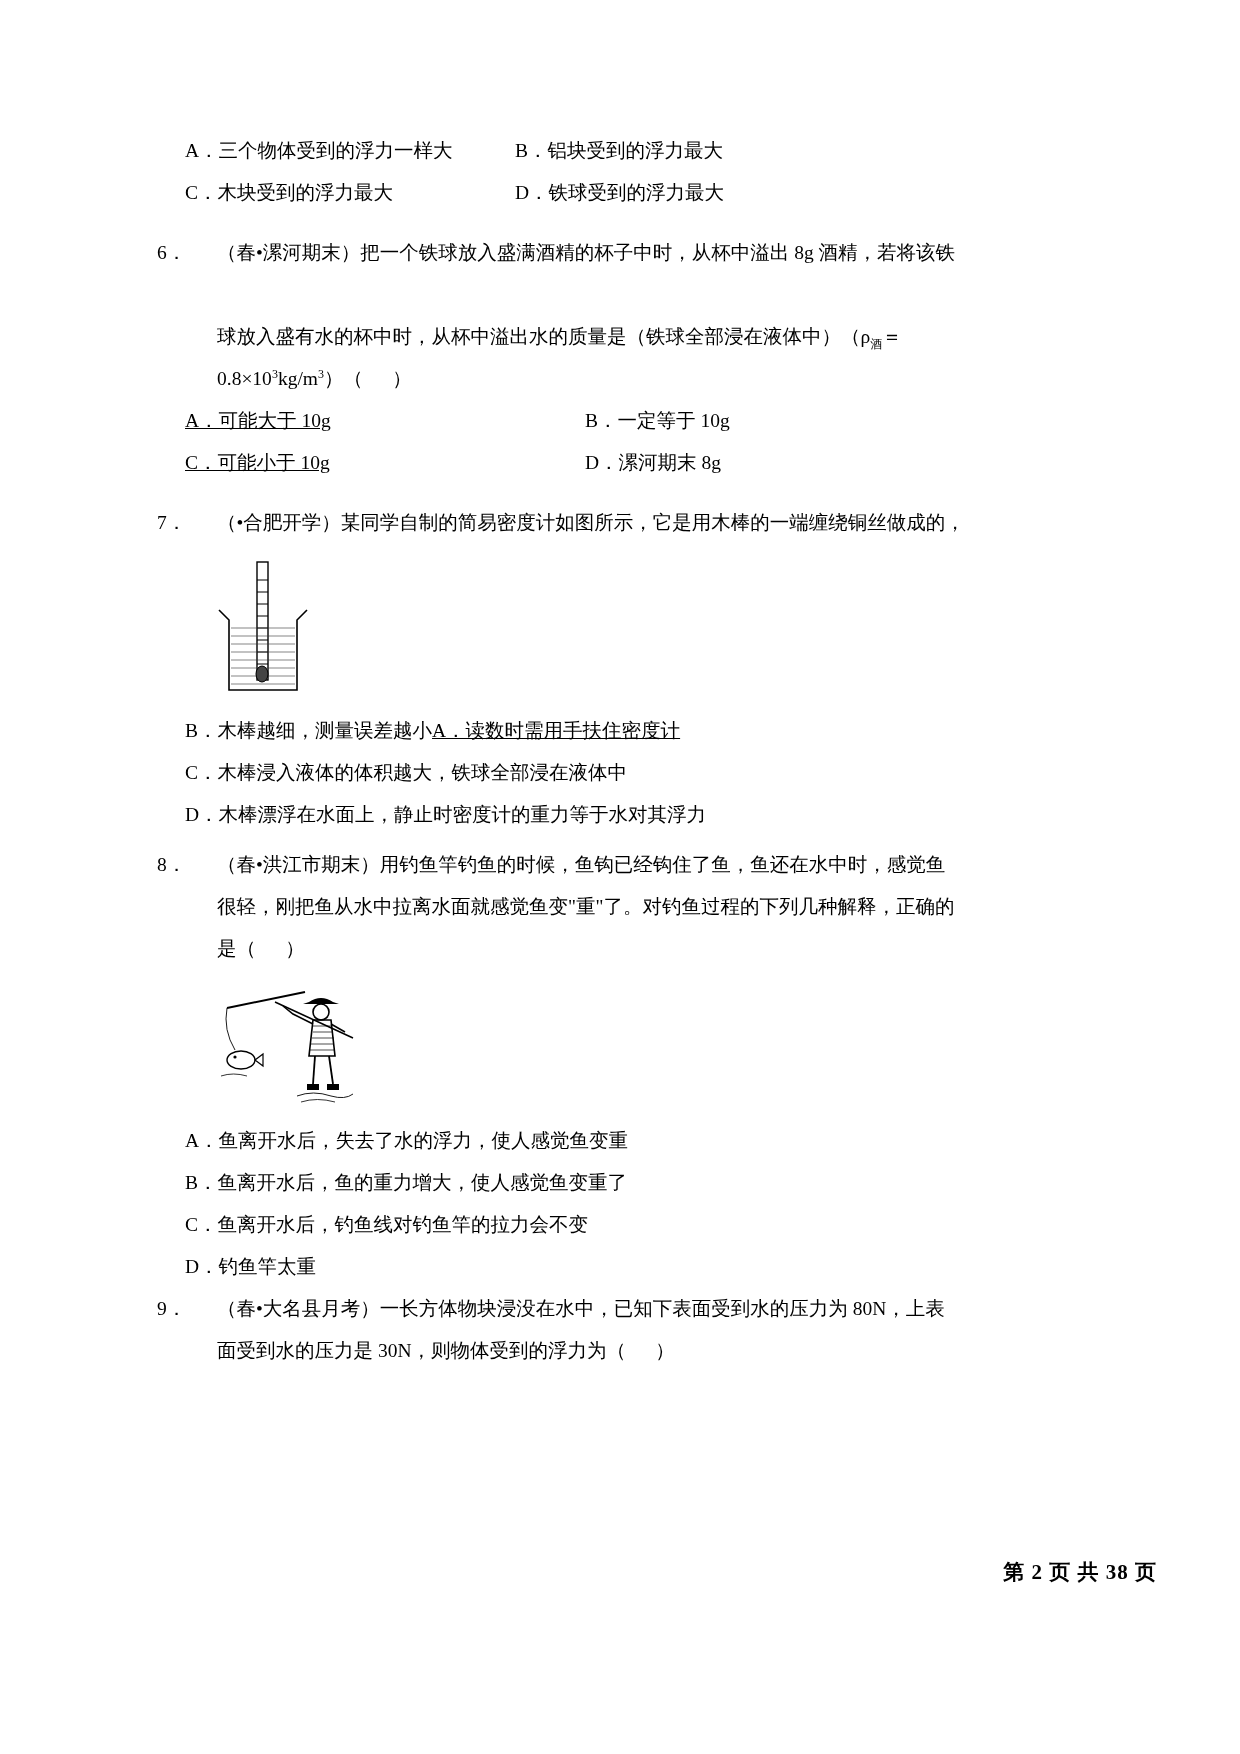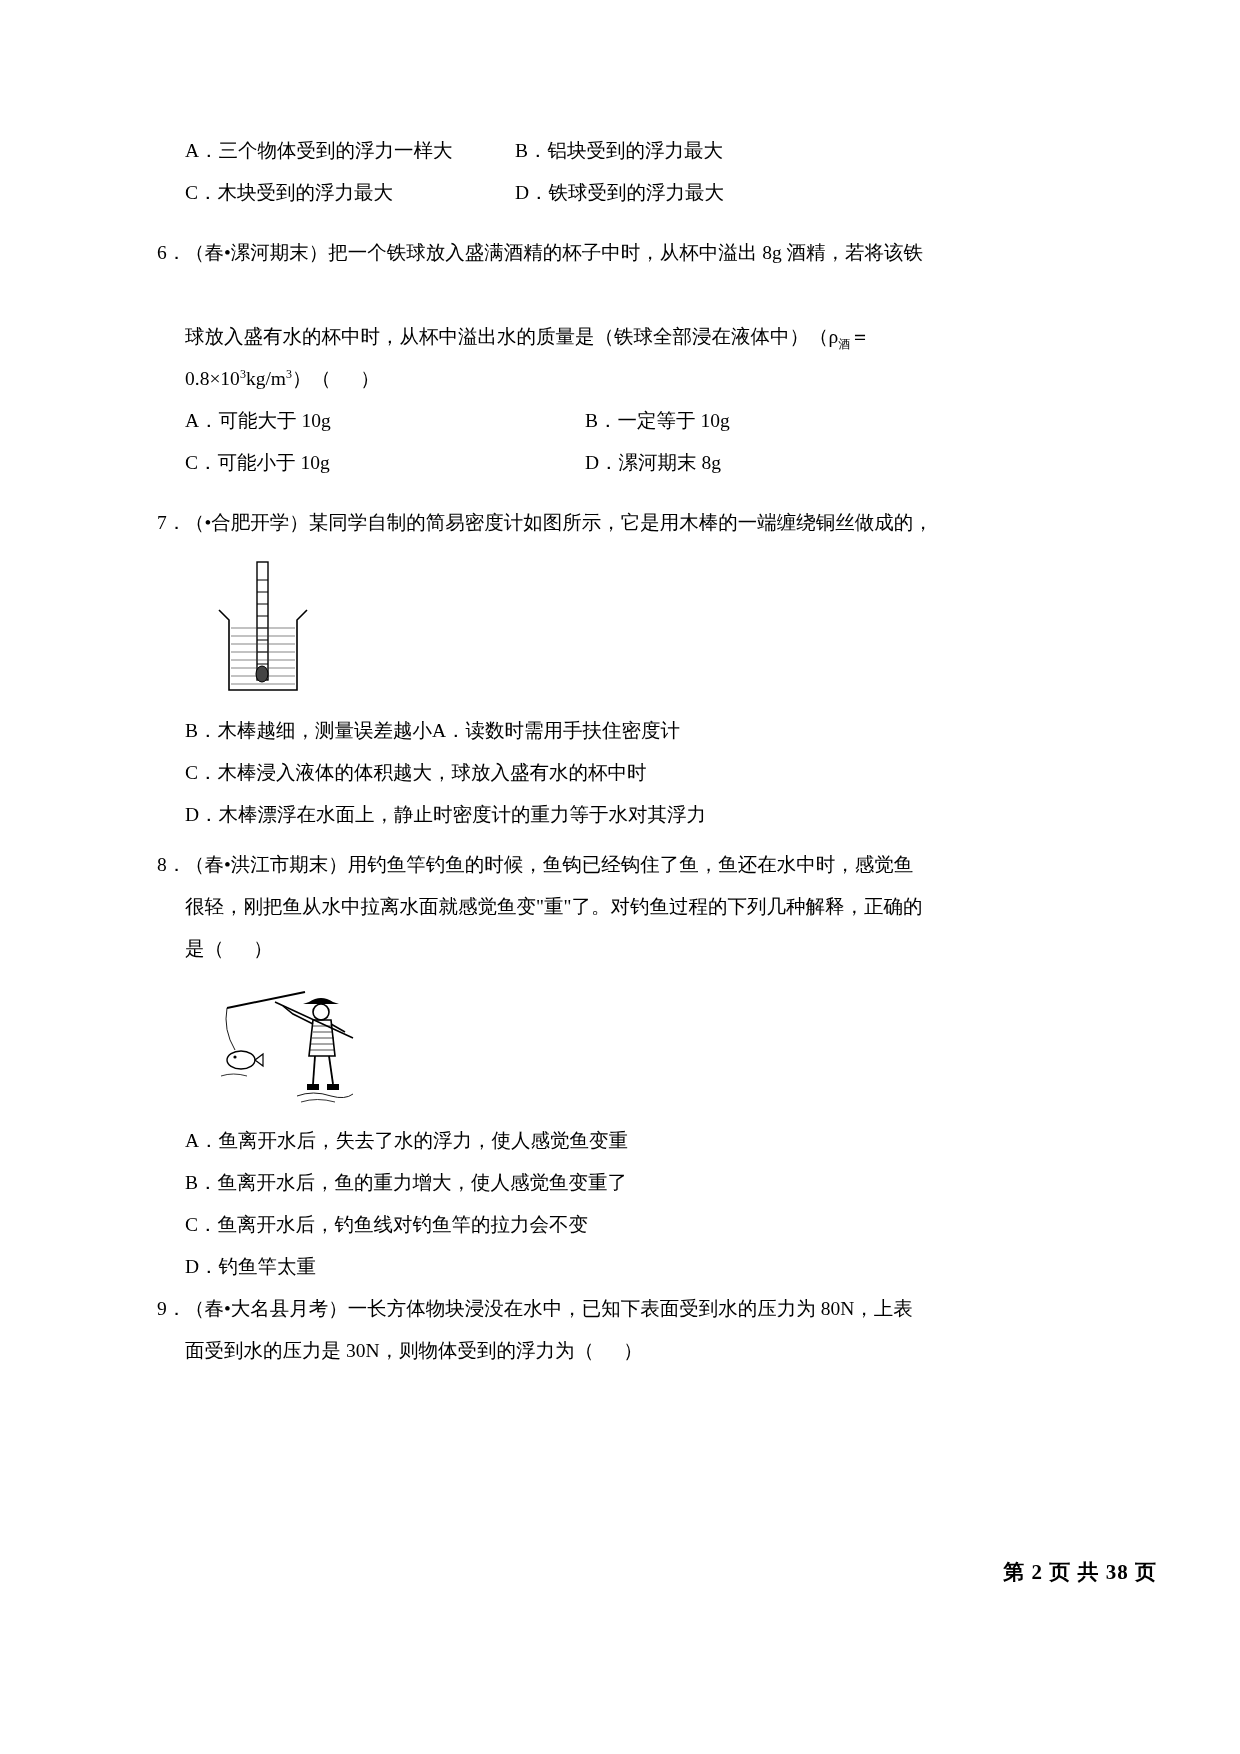--- a/index.html
+++ b/index.html
@@ -37,20 +37,21 @@
     top: 0;
     font-size: 19.5px;
     line-height: 42px;
     white-space: pre;
   }
   .q-body {
     font-size: 19.5px;
     line-height: 42px;
     white-space: pre-wrap;
     text-align: justify;
+    margin-left: 32px;
   }
   .gap-s { height: 8px; }
   .gap-m { height: 18px; }
 
   .sub, .sup {
     font-size: 12px;
     line-height: 0;
   }
   .sup { vertical-align: super; }
   .sub { vertical-align: sub; }
@@ -71,21 +72,21 @@
     font-size: 21px;
     font-family: "Liberation Serif", "DejaVu Serif", serif;
     font-weight: bold;
     letter-spacing: 1px;
   }
 
   .opt-pair {
     display: flex;
   }
   .opt-a { width: 330px; }
-  .opt-left { width: 400px; }
+  .opt-left { width: 400px; text-decoration: underline; }
 </style>
 </head>
 <body>
 
 <div class="page">
 
   <div>
     <div class="opt-pair">
       <span class="opt-row opt-a">A．三个物体受到的浮力一样大</span>
       <span class="opt-row">B．铝块受到的浮力最大</span>
@@ -148,21 +149,21 @@
         </g>
 
         <ellipse cx="51" cy="116" rx="6" ry="8" fill="#444" stroke="#000" stroke-width="1"></ellipse>
       </svg>
     </div>
 
     <div class="opt-pair">
       <span class="opt-row">B．木棒越细，测量误差越小</span>
       <span class="opt-row opt-left">A．读数时需用手扶住密度计</span>
     </div>
-    <div class="opt-row">C．木棒浸入液体的体积越大，球放入盛有水的杯中时</div>
+    <div class="opt-row">C．木棒浸入液体的体积越大，铁球全部浸在液体中</div>
     <div class="opt-row">D．木棒漂浮在水面上，静止时密度计的重力等于水对其浮力</div>
   </div>
 
   <div class="gap-s"></div>
 
   <div class="q-block">
     <span class="q-num">8．</span>
     <div class="q-body">（春•洪江市期末）用钓鱼竿钓鱼的时候，鱼钩已经钩住了鱼，鱼还在水中时，感觉鱼</div>
     <div class="q-body">很轻，刚把鱼从水中拉离水面就感觉鱼变"重"了。对钓鱼过程的下列几种解释，正确的</div>
     <div class="q-body">是（      ）</div>

